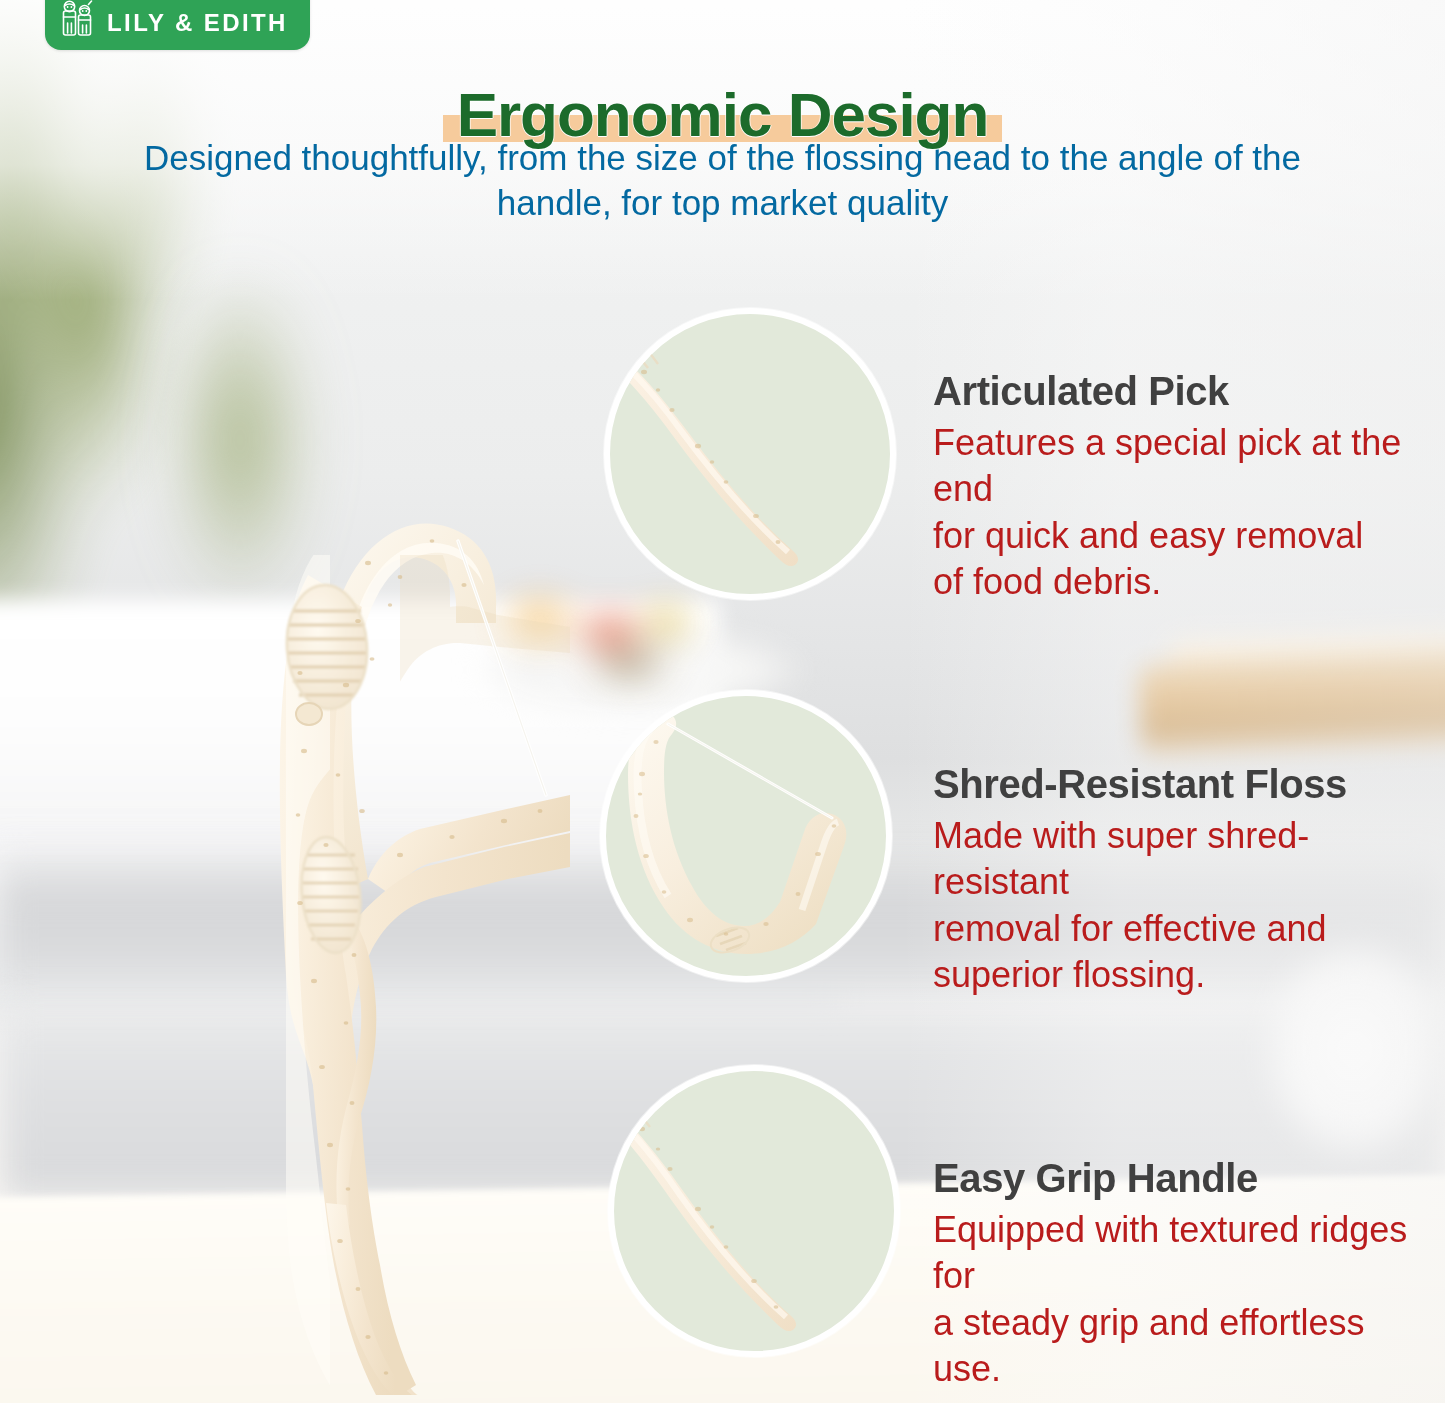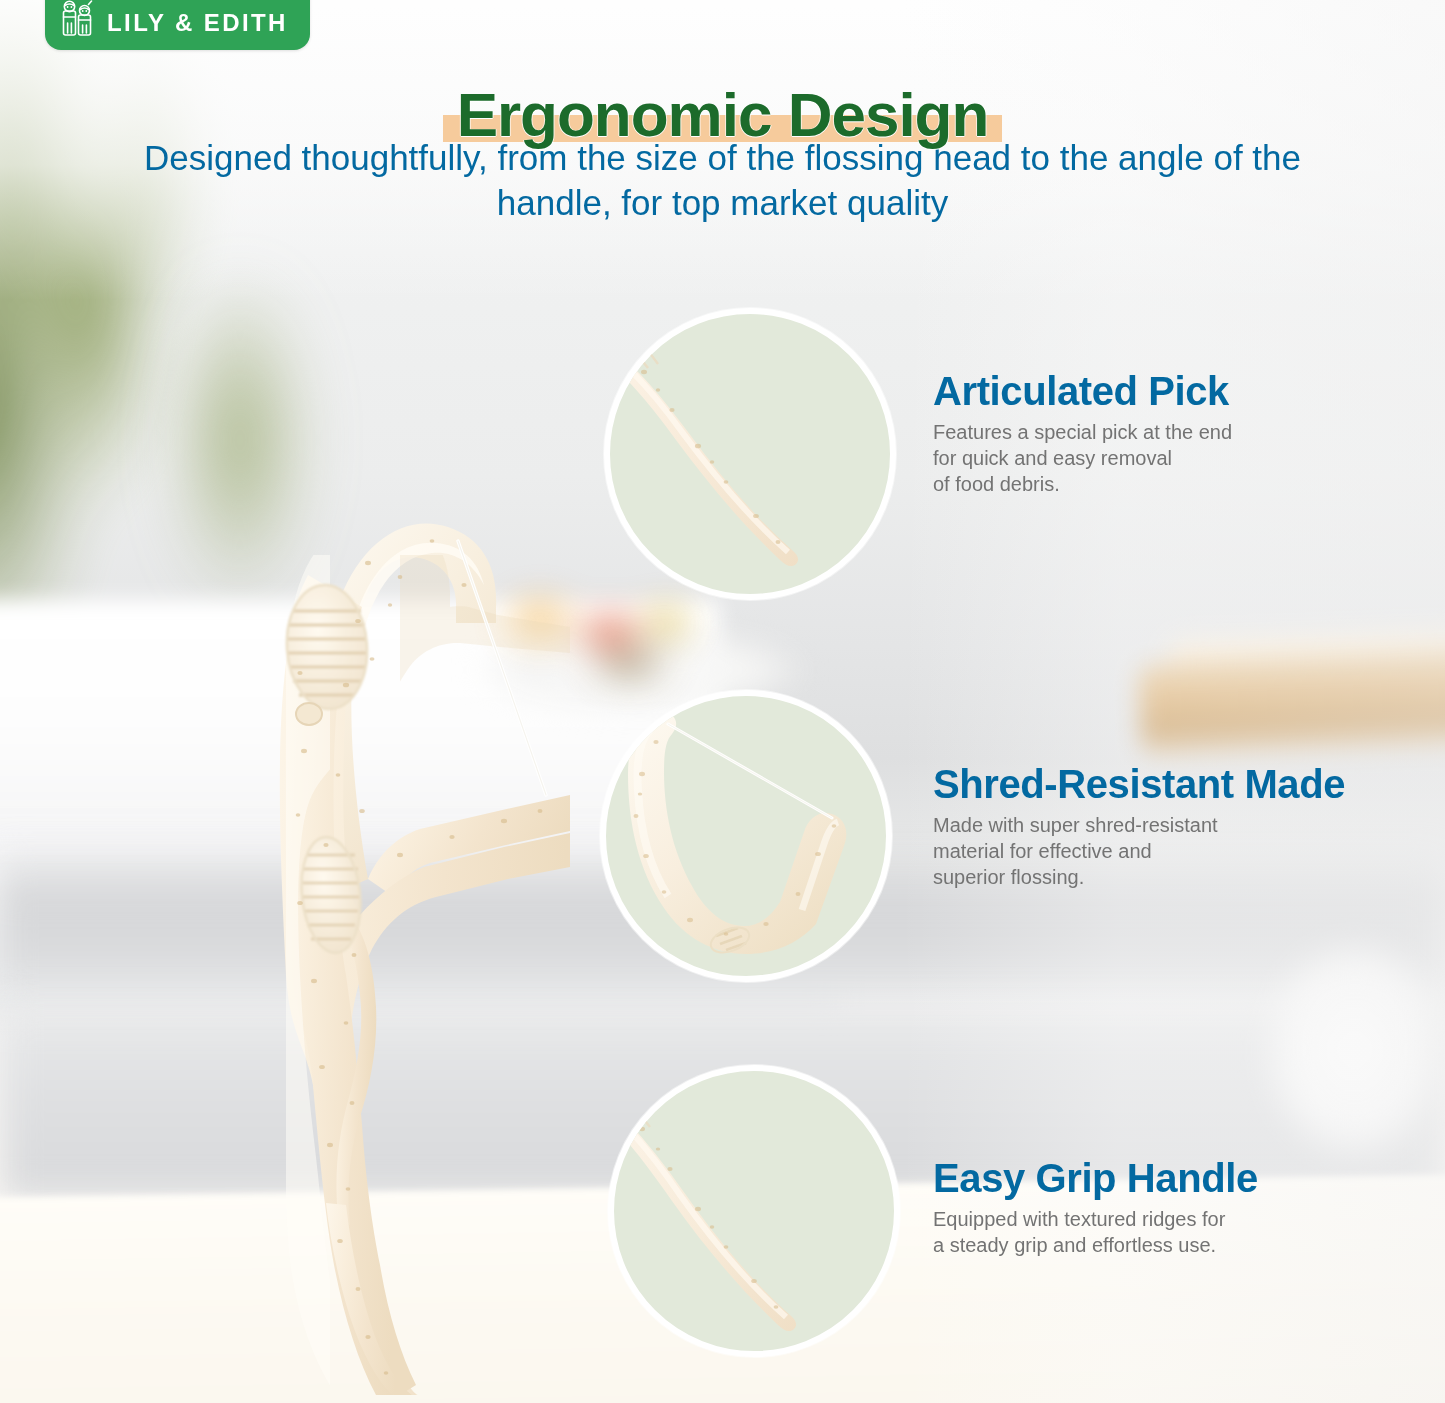--- a/index.html
+++ b/index.html
@@ -173,27 +173,27 @@
   }
   .circle svg{position:absolute;left:0;top:0;}
   .c1{left:604px;top:308px;}
   .c2{left:600px;top:690px;}
   .c3{left:608px;top:1065px;}
 
   
   .feature{position:absolute;width:500px;}
   .feature h3{
     margin:0 0 8px 0;
-    font-size:40px;font-weight:bold;color:#0369a1;
+    font-size:40px;font-weight:bold;color:#404040;
     font-family:"Liberation Sans", sans-serif;
     letter-spacing:-0.4px;line-height:1.05;
   }
   .feature p{
     margin:0;
-    font-size:20px;color:#737373;line-height:1.29;
+    font-size:36px;color:#b91c1c;line-height:1.29;
     font-family:"Liberation Sans", sans-serif;
   }
   .feature p span{display:block;}
   .f1{left:933px;top:370px;}
   .f2{left:933px;top:763px;}
   .f3{left:933px;top:1157px;}
 </style>
 </head>
 <body>
 
@@ -579,24 +579,24 @@
   <div class="feature f1">
     <h3>Articulated Pick</h3>
     <p>
       <span>Features a special pick at the end</span>
       <span>for quick and easy removal</span>
       <span>of food debris.</span>
     </p>
   </div>
 
   <div class="feature f2">
-    <h3>Shred-Resistant Made</h3>
+    <h3>Shred-Resistant Floss</h3>
     <p>
       <span>Made with super shred-resistant</span>
-      <span>material for effective and</span>
+      <span>removal for effective and</span>
       <span>superior flossing.</span>
     </p>
   </div>
 
   <div class="feature f3">
     <h3>Easy Grip Handle</h3>
     <p>
       <span>Equipped with textured ridges for</span>
       <span>a steady grip and effortless use.</span>
     </p>

